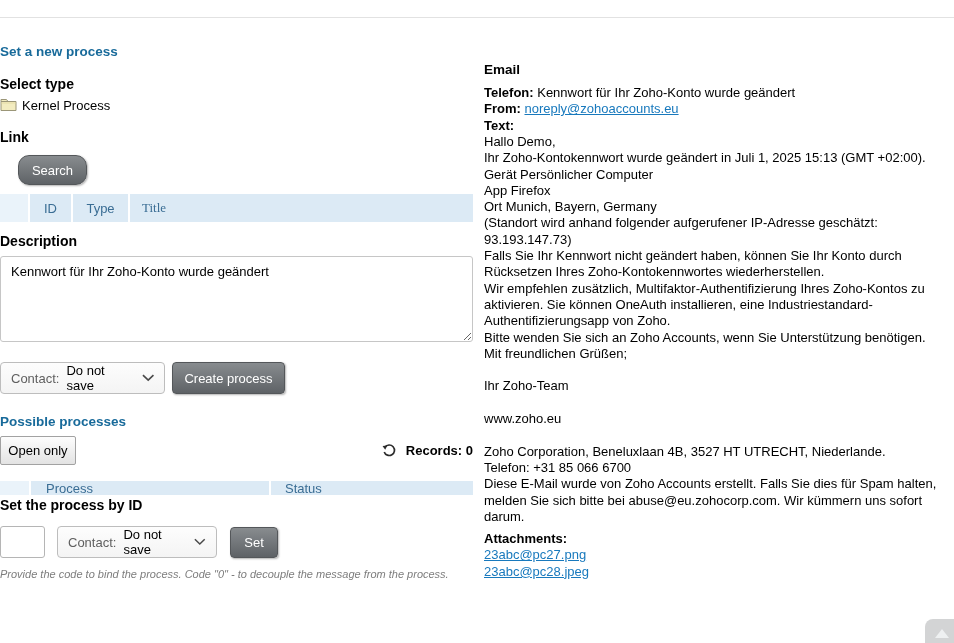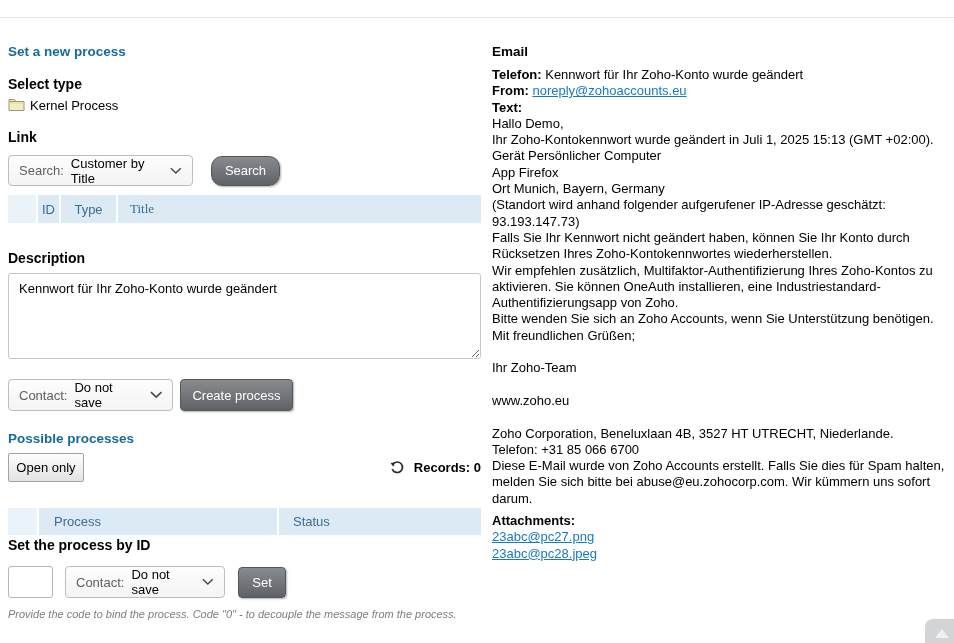--- a/index.html
+++ b/index.html
@@ -1,19 +1,19 @@
 <!DOCTYPE html>
 <html><head>
 <meta charset="utf-8">
 <style>
   * { margin:0; padding:0; box-sizing:border-box; }
   html,body { width:954px; height:643px; background:#fff; overflow:hidden;
     font-family:"Liberation Sans","DejaVu Sans",sans-serif; font-size:13px; color:#000; }
   .top-rule { height:18px; border-bottom:1px solid #e2e2e2; }
-  .content { display:flex; padding-left:8px; }
+  .content { display:flex; padding-left:0;align-items:flex-end; }
   .left-col { width:473px; flex:0 0 473px; }
   .right-col { margin-left:11px; width:455px; }
 
   .h-blue { margin-top:25px; font-size:13.5px; font-weight:bold; color:#186a9a; line-height:17px; }
   .h-sec  { font-size:14px; font-weight:bold; line-height:17px; }
 
   .type-row { margin-top:4px; display:flex; align-items:center; height:16px; }
   .type-row .label { margin-left:5px; }
 
   .row { display:flex; align-items:center; }
@@ -36,25 +36,25 @@
   .tbl .cell + .cell { margin-left:2px; }
   .tbl .c-center { justify-content:center; }
   .tbl .c-pad { padding-left:12px; }
 
   textarea.desc { margin-top:6px; width:473px; height:86px; border:1px solid #c6c6c6; border-radius:3px;
     padding:7px 10px; font-family:"Liberation Sans","DejaVu Sans",sans-serif; font-size:13px; resize:both; color:#000; }
   .hint { margin-top:7px; font-style:italic; font-size:11px; color:#7d7d7d; }
 
   .search-row { margin-top:9px; }
   .tbl1 { margin-top:9px; }
-  .h-desc { margin-top:27px; }
+  .h-desc { margin-top:11px; }
   .create-row { margin-top:17px; }
   .h-poss { margin-top:19px; }
   .open-row { margin-top:6px; }
-  .tbl2 { margin-top:26px; height:27px; }
+  .tbl2 { margin-top:16px; height:14px; }
   .h-setid { margin-top:2px; }
   .id-row { margin-top:12px; }
   .hint2 { margin-top:10px; }
 
   .records { margin-left:auto; display:flex; align-items:center; font-weight:bold; }
   .records .ref { margin-right:9px; display:flex; }
 
   .id-input { width:45px; height:32px; border:1px solid #b5b5b5; border-radius:3px; padding:0 6px;
     font-family:"Liberation Sans","DejaVu Sans",sans-serif; font-size:13px; }
 
@@ -94,33 +94,26 @@
           <path d="M1 3.5 L1 1.5 L6.5 1.5 L8 3.5 Z" fill="#f3ecc0" stroke="#9b9678" stroke-width="1"></path>
           <path d="M1.5 5 L15.5 5" stroke="#e4dba4" stroke-width="1"></path>
         </svg>
       </span>
       <span class="label">Kernel Process</span>
     </div>
 
     <div class="h-sec" style="margin-top:16px;">Link</div>
 
     <div class="row search-row">
-      <div class="dropdown" style="width:185px;">
-        <span class="dd-label">Search:</span>
-        <span class="dd-value">Customer by Title</span>
-        <svg width="13" height="8" viewBox="0 0 13 8">
-            <polyline points="1,1 6.5,6.3 12,1" fill="none" stroke="#4a4a4a" stroke-width="1.7"></polyline>
-          </svg>
-      </div>
       <div class="btn-dark" style="width:69px; margin-left:18px;border-radius:11px;">Search</div>
     </div>
 
     <div class="tbl tbl1">
       <div class="cell first" style="width:28px;"></div>
-      <div class="cell c-center" style="width:21px;">ID</div>
+      <div class="cell c-center" style="width:41px;">ID</div>
       <div class="cell c-center" style="width:55px;">Type</div>
       <div class="cell c-pad" style="flex:1;font-family:Liberation Serif, serif;">Title</div>
     </div>
 
     <div class="h-sec h-desc">Description</div>
 
     <textarea class="desc" style="">Kennwort für Ihr Zoho-Konto wurde geändert</textarea>
 
 
     <div class="row create-row">

